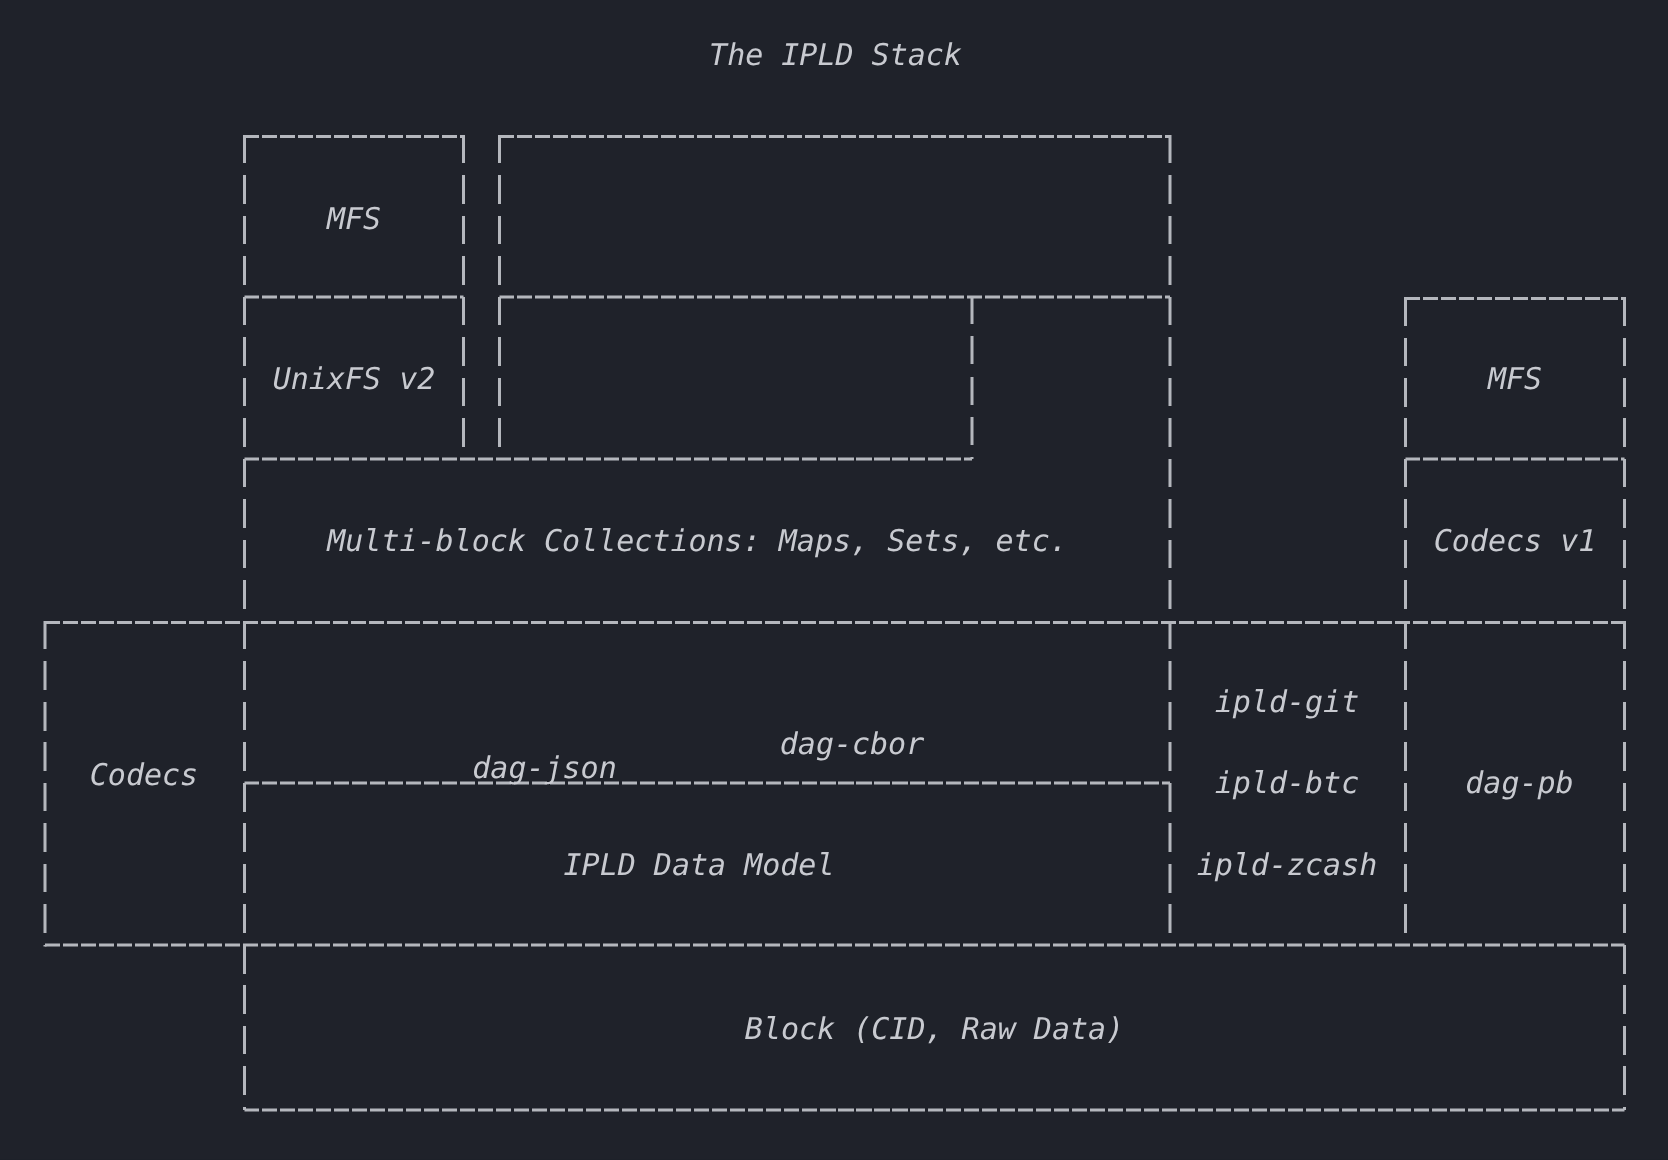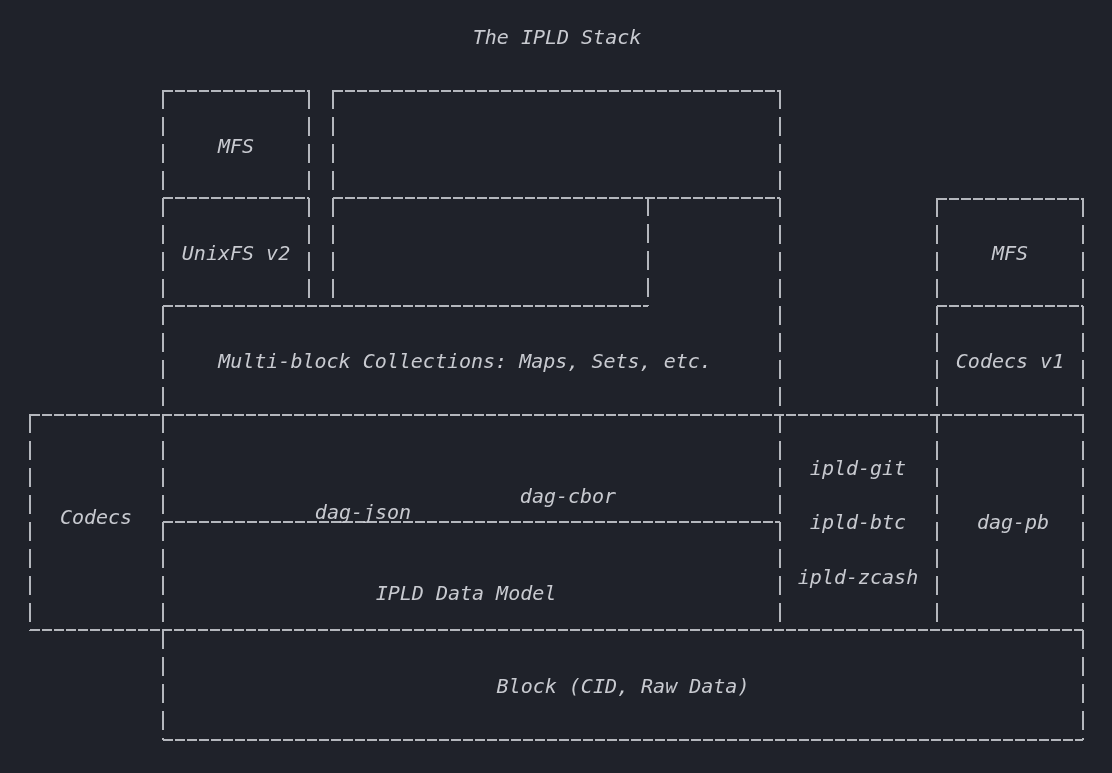--- a/index.html
+++ b/index.html
@@ -76,18 +76,18 @@
   <div class="lbl" style="left:1010px; top:361px;">Codecs v1</div>
 
   <div class="lbl" style="left:363px;  top:468px;margin-top:44px;">dag-json</div>
   <div class="lbl" style="left:568px;  top:496px;">dag-cbor</div>
   <div class="lbl" style="left:858px;  top:468px;">ipld-git</div>
 
   <div class="lbl" style="left:96px;   top:517px;">Codecs</div>
   <div class="lbl" style="left:858px;  top:522px;">ipld-btc</div>
   <div class="lbl" style="left:1013px; top:522px;">dag-pb</div>
 
-  <div class="lbl" style="left:466px;  top:577px;margin-top:16px;">IPLD Data Model</div>
+  <div class="lbl" style="left:466px;  top:577px;">IPLD Data Model</div>
   <div class="lbl" style="left:858px;  top:577px;">ipld-zcash</div>
 
   <div class="lbl" style="left:623px;  top:686px;">Block (CID, Raw Data)</div>
 
 </div>
 
 </body></html>

